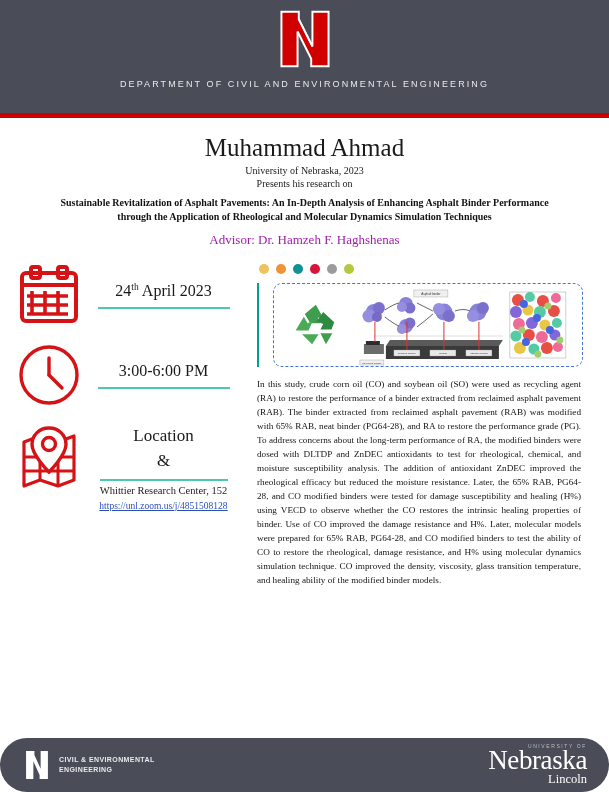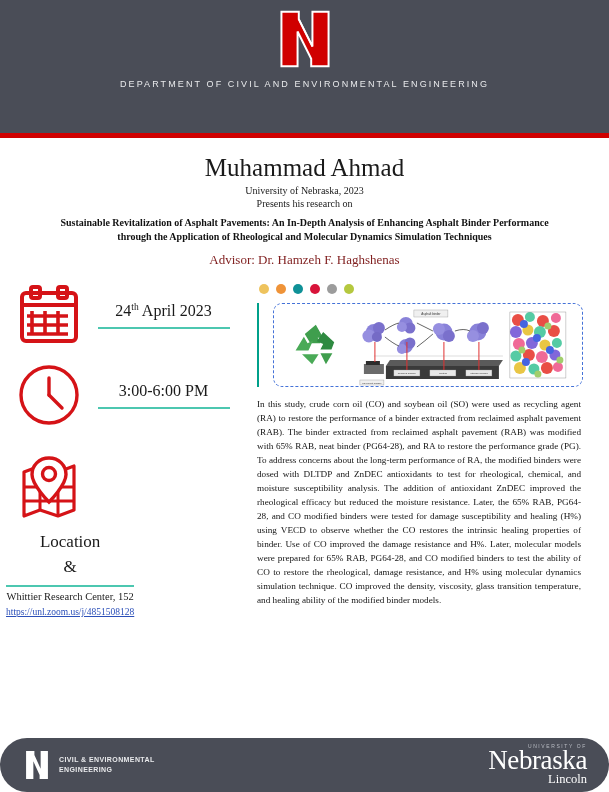--- a/index.html
+++ b/index.html
@@ -8,21 +8,21 @@
     background:#ffffff;
     font-family:"Liberation Serif", serif;
     overflow:hidden;
     position:relative;
   }
   .page{width:609px;height:792px;position:relative;display:flex;flex-direction:column;}
 
   
   .header{
     background:#4a4d57;
-    height:133px;
+    height:113px;
     position:relative;
     flex:0 0 auto;
     display:flex;flex-direction:column;align-items:center;justify-content:flex-start;
   }
   .n-logo{
     margin-top:8px;
     width:62px;height:62px;
     position:relative;
   }
   .n-logo svg{display:block;width:100%;height:100%;}
@@ -65,21 +65,21 @@
   .research-title{
     font-size:10px;
     font-weight:bold;
     color:#111111;
     line-height:1.42;
     margin:0 0 8px 0;
     padding:0 4px;
   }
   .advisor{
     font-size:13px;
-    color:#7f1d1d;
+    color:#a21caf;
     margin:2px 0 0 0;
   }
 
   
   .content{
     display:flex;
     flex:1 1 auto;
     padding-top:16px;
     min-height:0;
   }
@@ -98,21 +98,21 @@
     position:relative;
   }
 
   
   .info-row{
     display:flex;
     align-items:center;
     margin-bottom:18px;
     min-height:62px;
   }
-  .info-row.loc{align-items:flex-start;margin-bottom:0;flex-direction:column;}
+  .info-row.loc{align-items:flex-start;margin-bottom:0;}
   .icon-cell{
     width:86px;flex:0 0 86px;
     display:flex;align-items:center;justify-content:center;
   }
   .icon-cell svg{display:block;}
   .info-text{
     flex:1 1 auto;
     text-align:center;
     padding-right:18px;
   }

